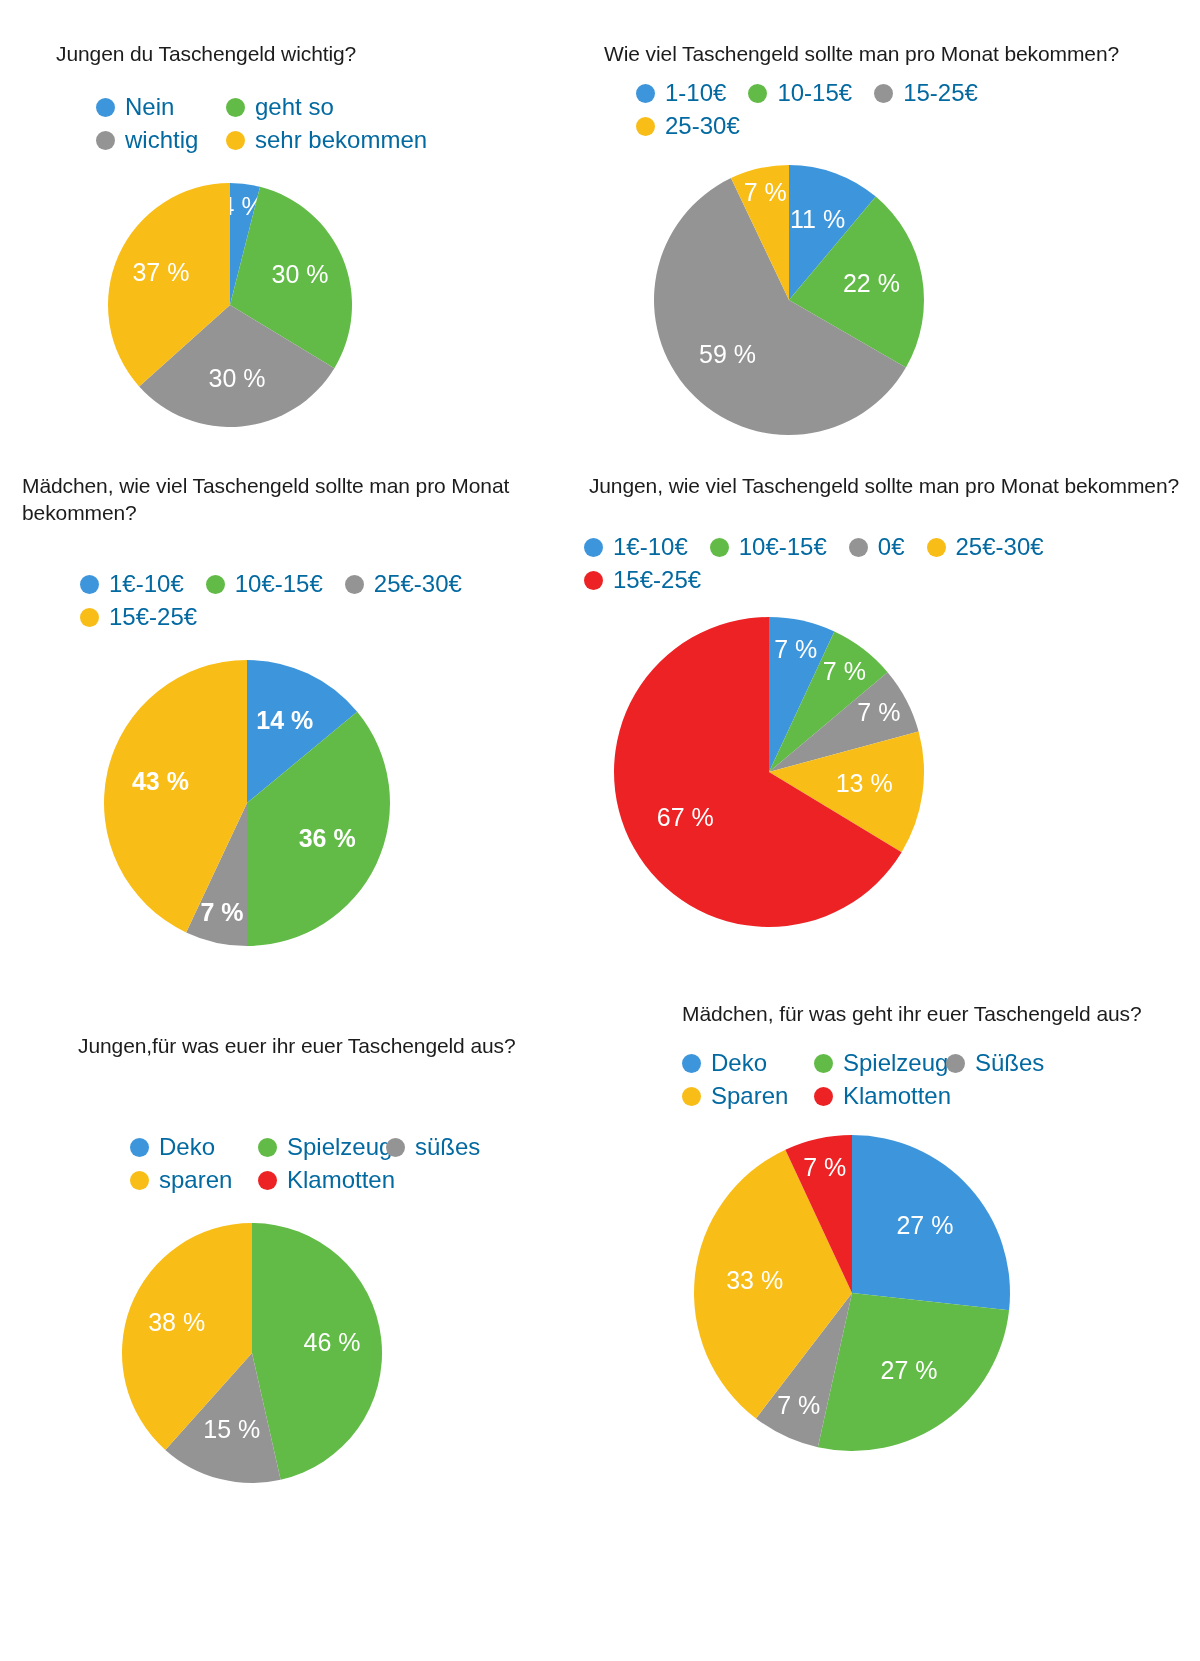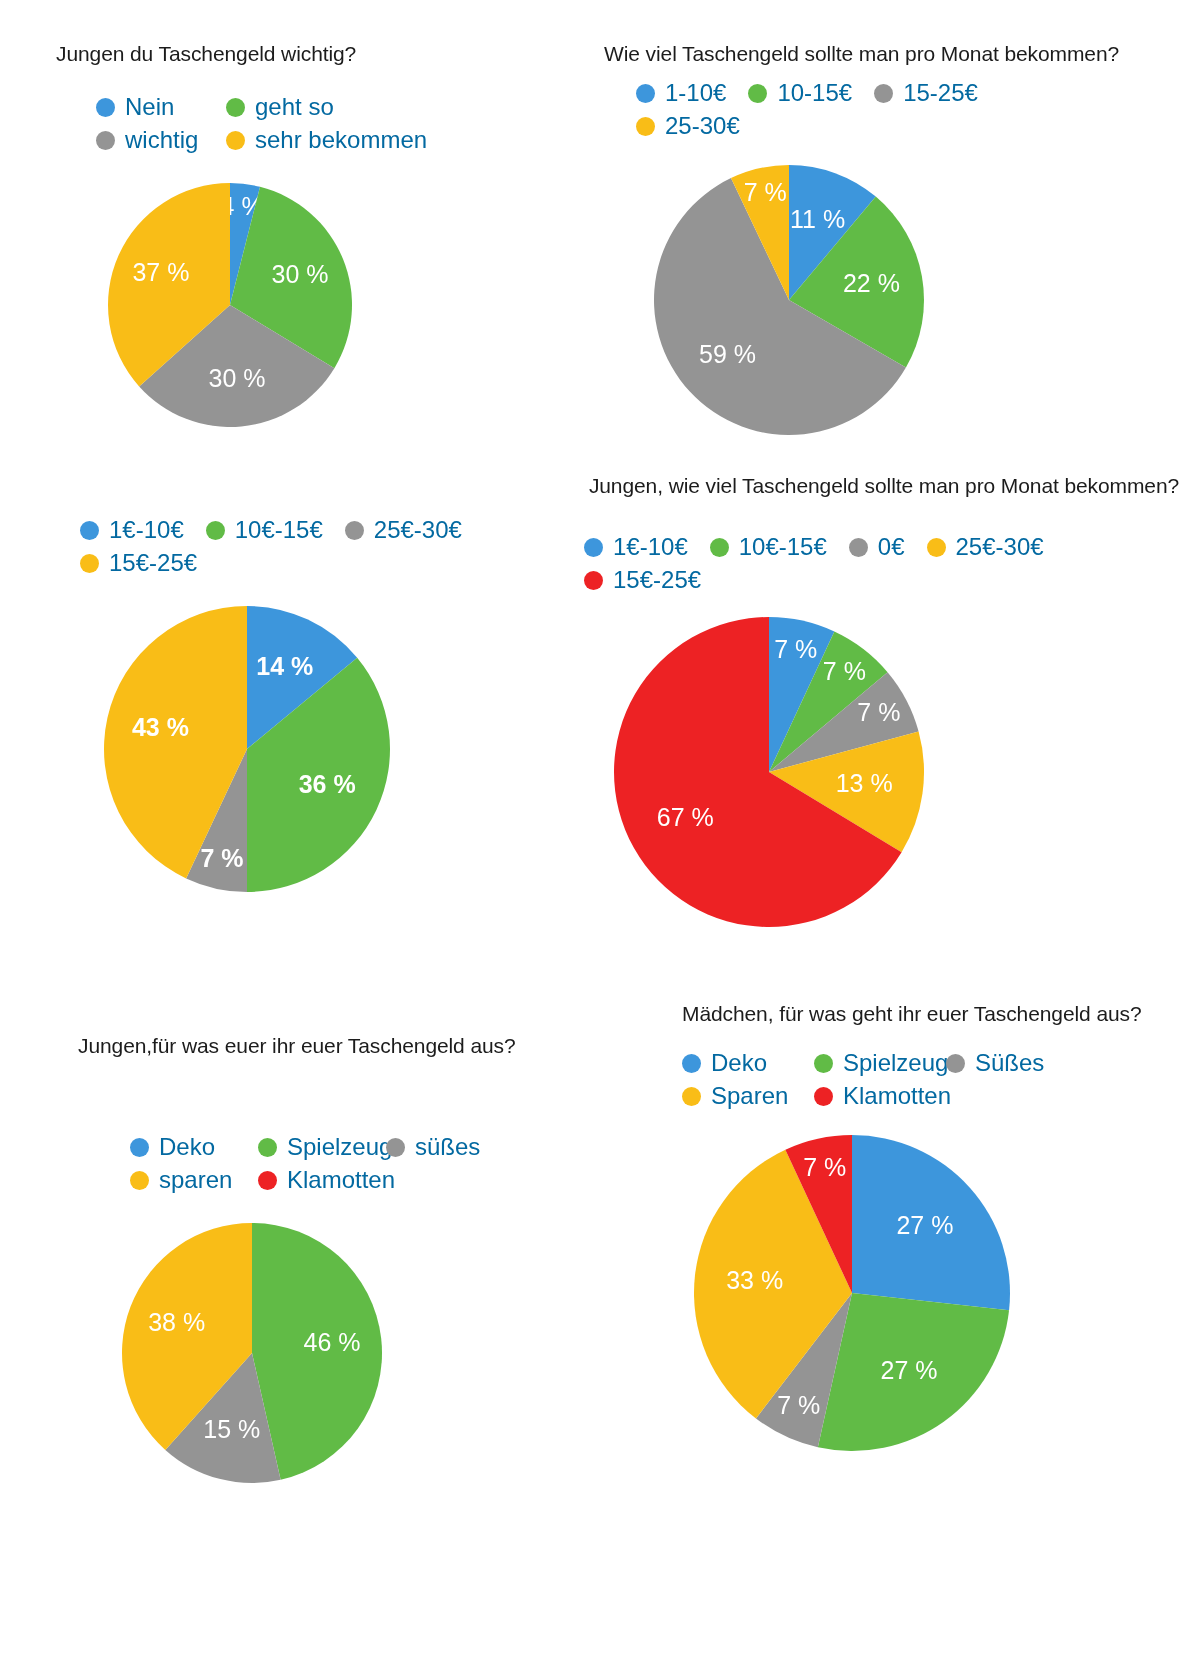--- a/index.html
+++ b/index.html
@@ -144,20 +144,21 @@
         <text x="219.4284089271218" y="122.46564752927793" class="slice-label">22 %</text>
         <path d="M 137 137 L 253.91342951089922 204.5 A 135 135 0 1 1 78.97768686796181 15.104917331306154 Z" fill="#949494"></path>
         <text x="75.51467398536448" y="193.791237747332" class="slice-label">59 %</text>
         <path d="M 137 137 L 78.97768686796181 15.104917331306154 A 135 135 0 0 1 136.99999999999997 2 Z" fill="#f9bd17"></path>
         <text x="113.20646245905358" y="31.653583016376032" class="slice-label">7 %</text>
       </svg>
     </div>
 </div>
 
 <div class="panel" id="panel-2">
+  <div class="chart-title">Mädchen, wie viel Taschengeld sollte man pro Monat bekommen?</div>
   <div class="legend">
       <div class="legend-item">
         <span class="legend-swatch" style="background: rgb(61, 150, 220);"></span>
         <span class="legend-label">1€-10€</span>
       </div>
       <div class="legend-item">
         <span class="legend-swatch" style="background: rgb(97, 187, 70);"></span>
         <span class="legend-label">10€-15€</span>
       </div>
       <div class="legend-item">

